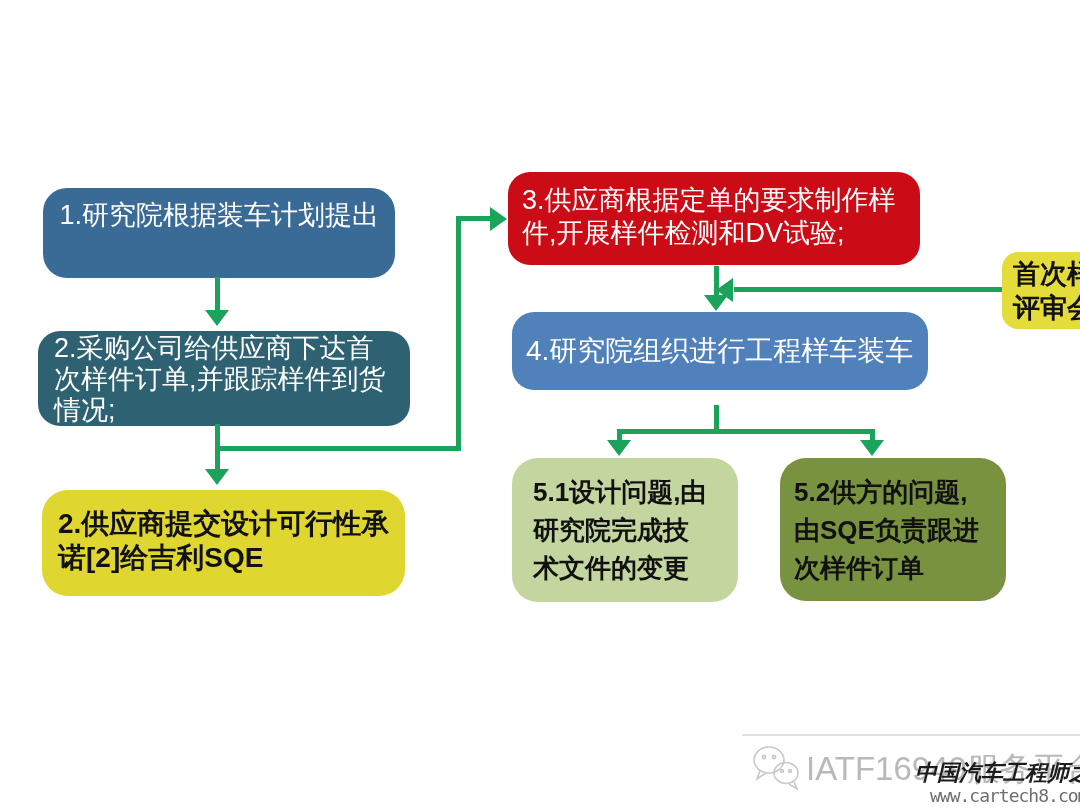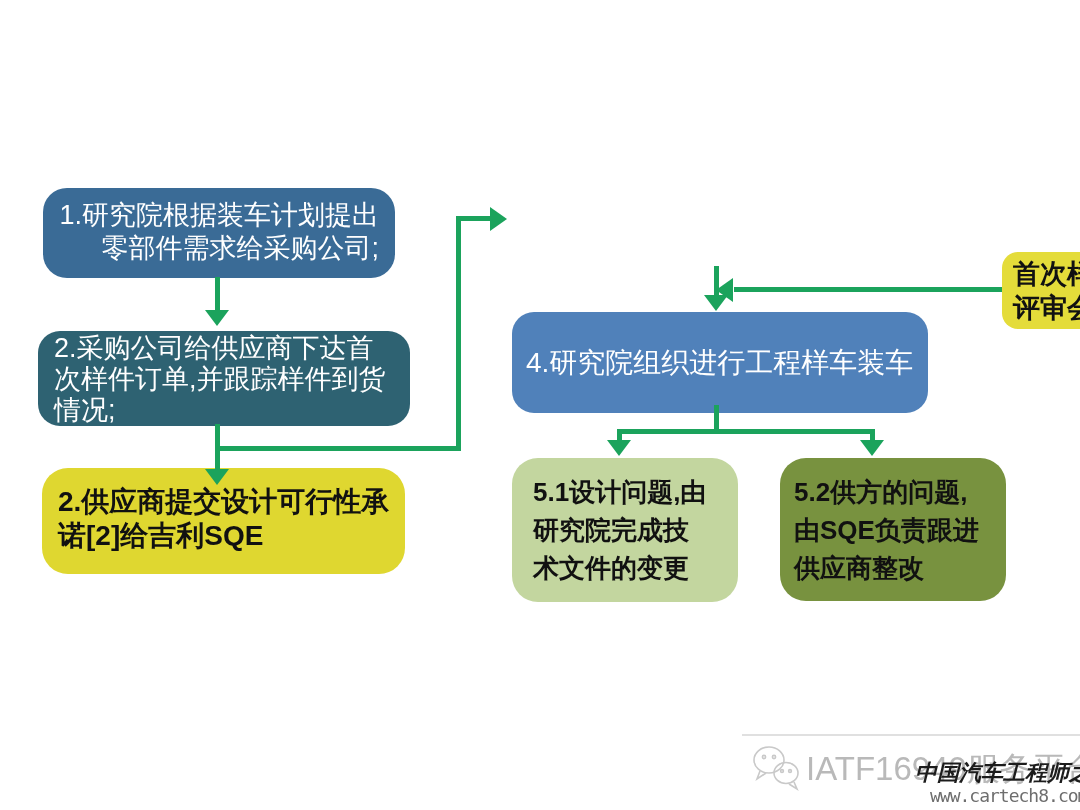--- a/index.html
+++ b/index.html
@@ -20,25 +20,25 @@
   
   .fbox{position:absolute;box-sizing:border-box;}
   .fbox .line{display:block;white-space:nowrap;}
   .light{color:var(--box_text_light);font-weight:400;}
   .dark{color:var(--box_text_dark);font-weight:700;}
 
   #box-step1{left:43px;top:188px;width:352px;height:90px;border-radius:24px;
     background:var(--step1_bg);font-size:27px;line-height:33px;padding:11px 16px;text-align:right;}
   #box-step2{left:38px;top:331px;width:372px;height:95px;border-radius:22px;
     background:var(--step2_bg);font-size:27px;line-height:31px;padding:2px 26px 2px 16px;}
-  #box-step2b{left:42px;top:468px;width:363px;height:106px;border-radius:26px;
+  #box-step2b{left:42px;top:490px;width:363px;height:106px;border-radius:26px;
     background:var(--step2b_bg);font-size:28px;line-height:34px;padding:17px 16px;}
   #box-step3{left:508px;top:172px;width:412px;height:93px;border-radius:22px;
     background:var(--step3_bg);font-size:27px;line-height:33px;padding:12px 14px;}
-  #box-step4{left:512px;top:312px;width:416px;height:101px;border-radius:22px;
+  #box-step4{left:512px;top:312px;width:416px;height:78px;border-radius:22px;
     background:var(--step4_bg);font-size:28px;display:flex;align-items:center;padding-left:14px;}
   #box-step5-1{left:512px;top:458px;width:226px;height:144px;border-radius:26px;
     background:var(--step5_1_bg);font-size:26px;line-height:38px;padding:15px 21px;}
   #box-step5-2{left:760px;top:458px;width:226px;height:143px;border-radius:26px;
     background:var(--step5_2_bg);font-size:26px;line-height:38px;padding:15px 14px;margin-left:20px;}
   #box-review{left:1002px;top:252px;width:140px;height:77px;border-radius:16px;
     background:var(--review_bg);font-size:27px;line-height:34px;padding:5px 0 0 11px;}
 
   
   .hline,.vline{position:absolute;background:var(--arrow);}
@@ -65,49 +65,52 @@
     color:var(--watermark_url);font-family:"DejaVu Sans Mono",monospace;white-space:nowrap;z-index:2;}
 </style>
 </head>
 <body>
 
 <div id="page">
 
 
   <div id="box-step1" class="fbox light">
     <span class="line">1.研究院根据装车计划提出</span>
-    <span class="line">零部件需求给采购公司;</span>
   </div>
 
   <div id="box-step2" class="fbox light">
     <span class="line">2.采购公司给供应商下达首</span>
     <span class="line">次样件订单,并跟踪样件到货</span>
     <span class="line">情况;</span>
   </div>
 
   <div id="box-step2b" class="fbox dark">
     <span class="line">2.供应商提交设计可行性承</span>
     <span class="line">诺[2]给吉利SQE</span>
   </div>
 
+  <div id="box-step3" class="fbox light">
+    <span class="line">3.供应商根据定单的要求制作样</span>
+    <span class="line">件,开展样件检测和DV试验;</span>
+  </div>
 
   <div id="box-step4" class="fbox light">
     <span class="line">4.研究院组织进行工程样车装车</span>
   </div>
 
   <div id="box-step5-1" class="fbox dark">
     <span class="line">5.1设计问题,由</span>
     <span class="line">研究院完成技</span>
     <span class="line">术文件的变更</span>
   </div>
 
   <div id="box-step5-2" class="fbox dark">
     <span class="line">5.2供方的问题,</span>
     <span class="line">由SQE负责跟进</span>
-    <span class="line">供应商整改</span>
+    <span class="line">次样件订单</span>
   </div>
 
   <div id="box-review" class="fbox dark">
     <span class="line">首次样件</span>
     <span class="line">评审会</span>
   </div>
 
   <div class="vline" style="left:215px;top:277px;height:33px;"></div>
   <div class="arr-down" style="left:205px;top:310px;"></div>
 

